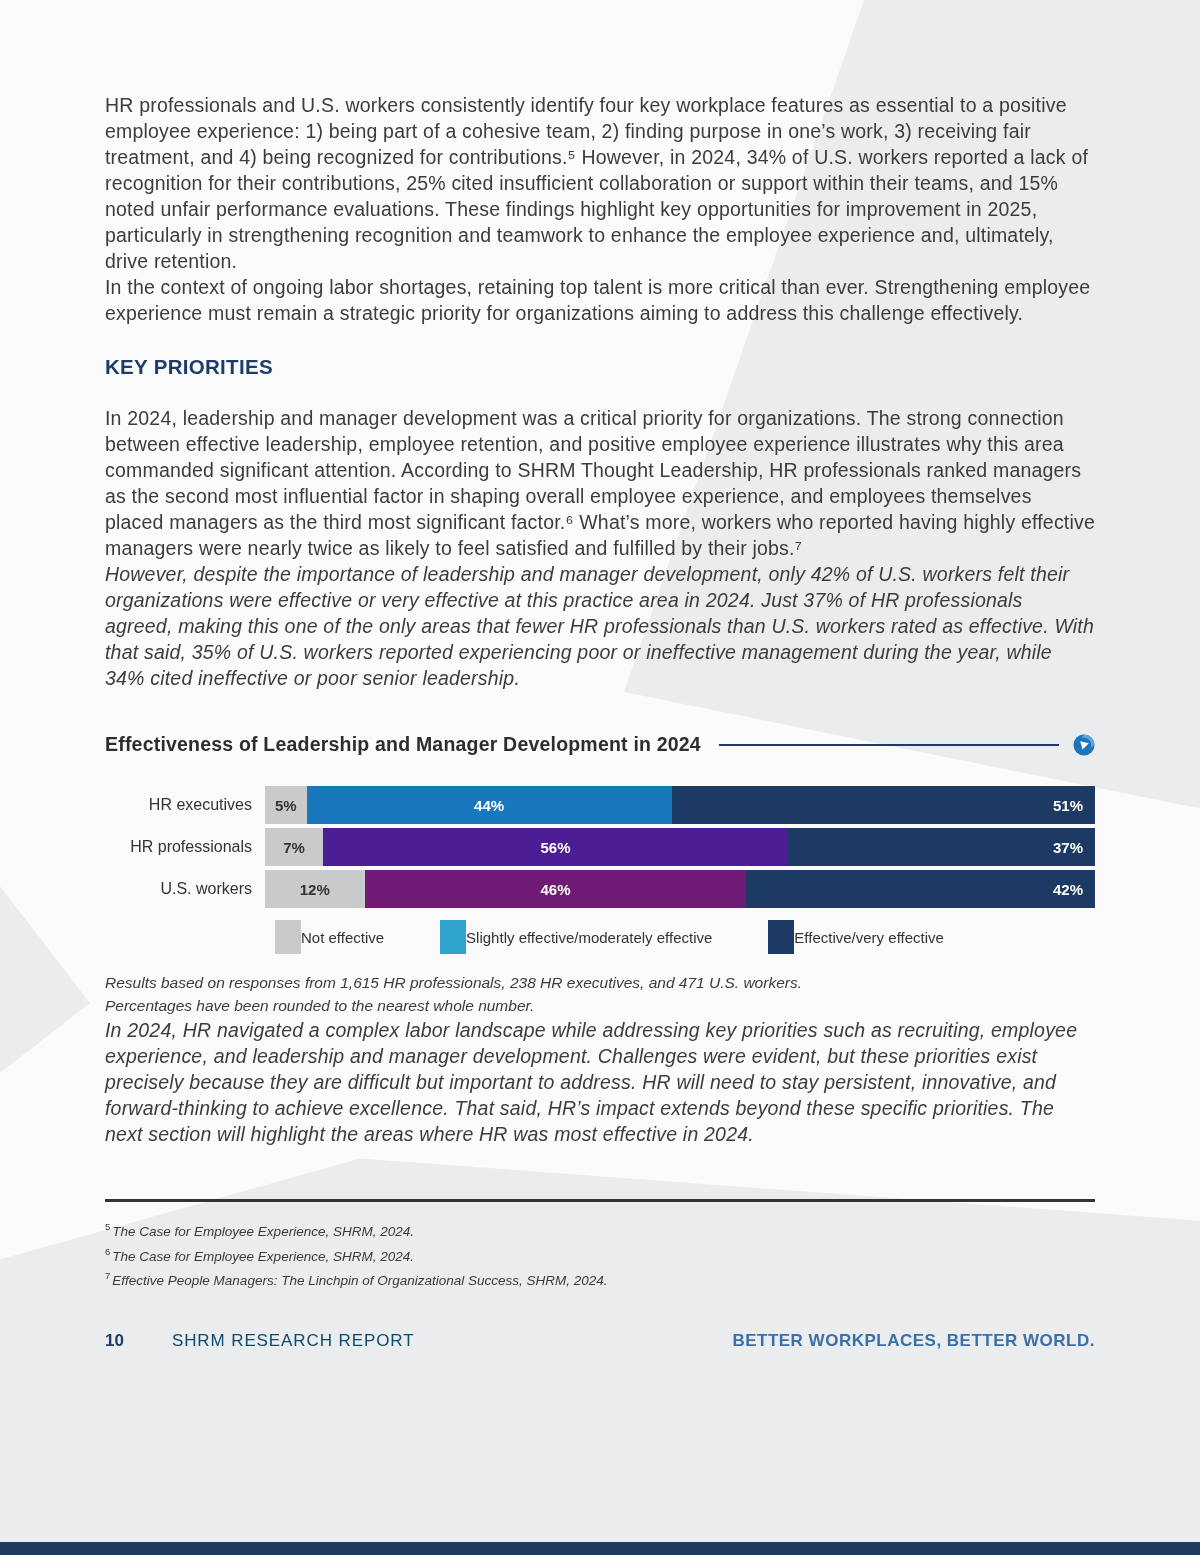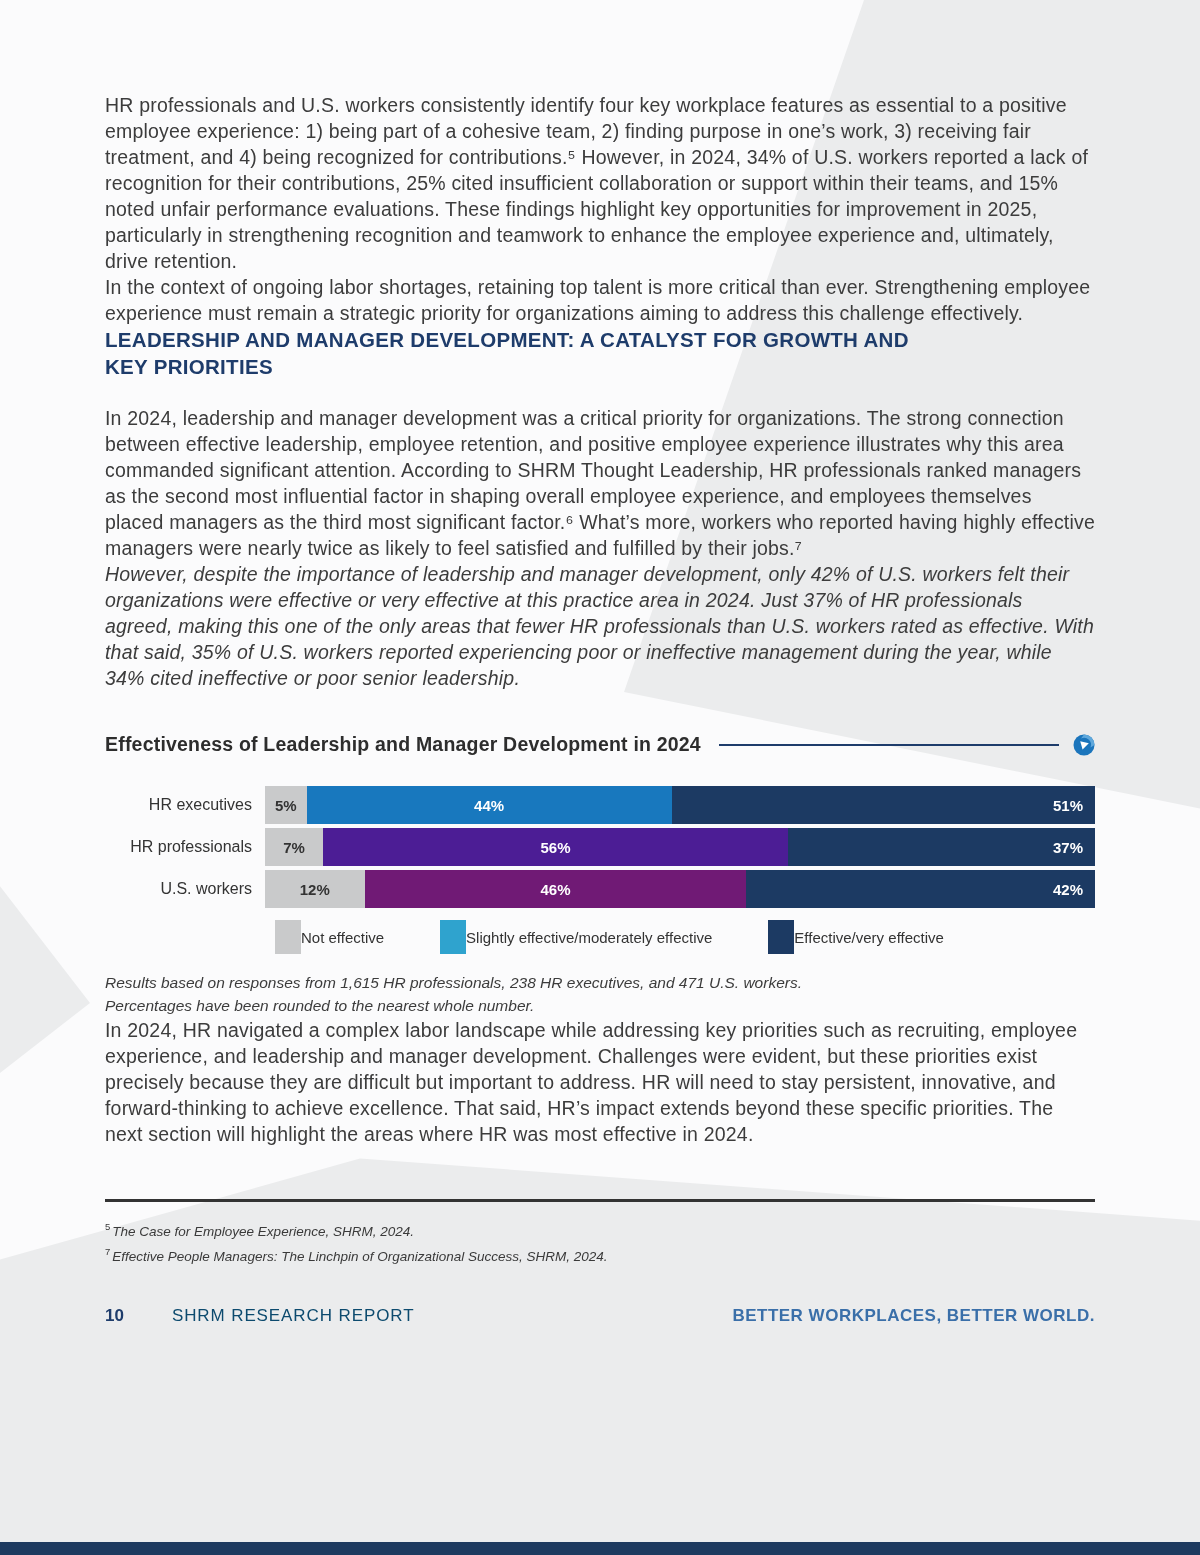--- a/index.html
+++ b/index.html
@@ -47,21 +47,21 @@
   .seg-1 { color:#fff; }
   .seg-2 { color:#fff; justify-content:flex-end; padding-right:12px; }
 
   .legend { display:flex; gap:56px; align-items:center; margin:12px 0 0 170px; }
   .legend-item { display:flex; align-items:center; }
   .legend-swatch { width:26px; height:34px; flex:0 0 26px; }
   .legend-label { font-size:15px; color:#333; }
 
   .chart-note { margin-top:17px; font-style:italic; font-size:15.5px; line-height:23px; color:#3c3c3c; }
 
-  .closing { margin-top:46px; }
+  .closing { margin-top:46px;font-style:italic; }
 
   .divider { height:3px; background:#333; margin-top:52px; }
 
   .footnotes { margin-top:15px; font-size:13.5px; line-height:20px; color:#3a3a3a; font-style:italic; }
   .footnotes sup { font-size:9.5px; font-style:normal; margin-right:2px; }
 
   .footer-row { display:flex; align-items:baseline; margin-top:40px; font-size:17px; }
   .page-number { color:#1e3c6b; font-weight:600; margin-right:48px; }
   .report-title { color:#0c4a6e; font-weight:400; letter-spacing:0.9px; }
   .tagline { margin-left:auto; color:#3a6fa9; font-weight:600; letter-spacing:0.5px; }
@@ -75,21 +75,21 @@
 <div class="bg-shape bg-bot"></div>
 <div class="bg-shape bg-left"></div>
 
 <div class="page-content">
 
   <p class="body p1">HR professionals and U.S. workers consistently identify four key workplace features as essential to a positive employee experience: 1) being part of a cohesive team, 2) finding purpose in one’s work, 3) receiving fair treatment, and 4) being recognized for contributions.⁵  However, in 2024, 34% of U.S. workers reported a lack of recognition for their contributions, 25% cited insufficient collaboration or support within their teams, and 15% noted unfair performance evaluations. These findings highlight key opportunities for improvement in 2025, particularly in strengthening recognition and teamwork to enhance the employee experience and, ultimately, drive retention.</p>
 
   <p class="body p2">In the context of ongoing labor shortages, retaining top talent is more critical than ever. Strengthening employee experience must remain a strategic priority for organizations aiming to address this challenge effectively.</p>
 
   <h2 class="section-heading">
-    <span>LEADERSHIP AND MANAGER DEVELOPMENT: A CATALYST FOR GROWTH AND</span><br>
+    <br>
     <span>KEY PRIORITIES</span>
   </h2>
 
   <p class="body p3">In 2024, leadership and manager development was a critical priority for organizations. The strong connection between effective leadership, employee retention, and positive employee experience illustrates why this area commanded significant attention. According to SHRM Thought Leadership, HR professionals ranked managers as the second most influential factor in shaping overall employee experience, and employees themselves placed managers as the third most significant factor.⁶  What’s more, workers who reported having highly effective managers were nearly twice as likely to feel satisfied and fulfilled by their jobs.⁷</p>
 
   <p class="body p4">However, despite the importance of leadership and manager development, only 42% of U.S. workers felt their organizations were effective or very effective at this practice area in 2024. Just 37% of HR professionals agreed, making this one of the only areas that fewer HR professionals than U.S. workers rated as effective. With that said, 35% of U.S. workers reported experiencing poor or ineffective management during the year, while 34% cited ineffective or poor senior leadership.</p>
 
   <div class="chart-title-row">
     <span class="chart-title">Effectiveness of Leadership and Manager Development in 2024</span>
     <span class="title-rule"></span>
@@ -151,20 +151,21 @@
       <div>Percentages have been rounded to the nearest whole number.</div>
     </div>
   </div>
 
   <p class="body closing">In 2024, HR navigated a complex labor landscape while addressing key priorities such as recruiting, employee experience, and leadership and manager development. Challenges were evident, but these priorities exist precisely because they are difficult but important to address. HR will need to stay persistent, innovative, and forward-thinking to achieve excellence. That said, HR’s impact extends beyond these specific priorities. The next section will highlight the areas where HR was most effective in 2024.</p>
 
   <div class="divider"></div>
 
   <div class="footnotes">
     <div><sup>5</sup><span>The Case for Employee Experience, SHRM, 2024.</span></div>
+    <div><sup>6</sup><span>The Case for Employee Experience, SHRM, 2024.</span></div>
     <div><sup>7</sup><span>Effective People Managers: The Linchpin of Organizational Success, SHRM, 2024.</span></div>
   </div>
 
   <div class="footer-row">
     <span class="page-number">10</span>
     <span class="report-title">SHRM RESEARCH REPORT</span>
     <span class="tagline">BETTER WORKPLACES, BETTER WORLD.</span>
   </div>
 
 </div>

